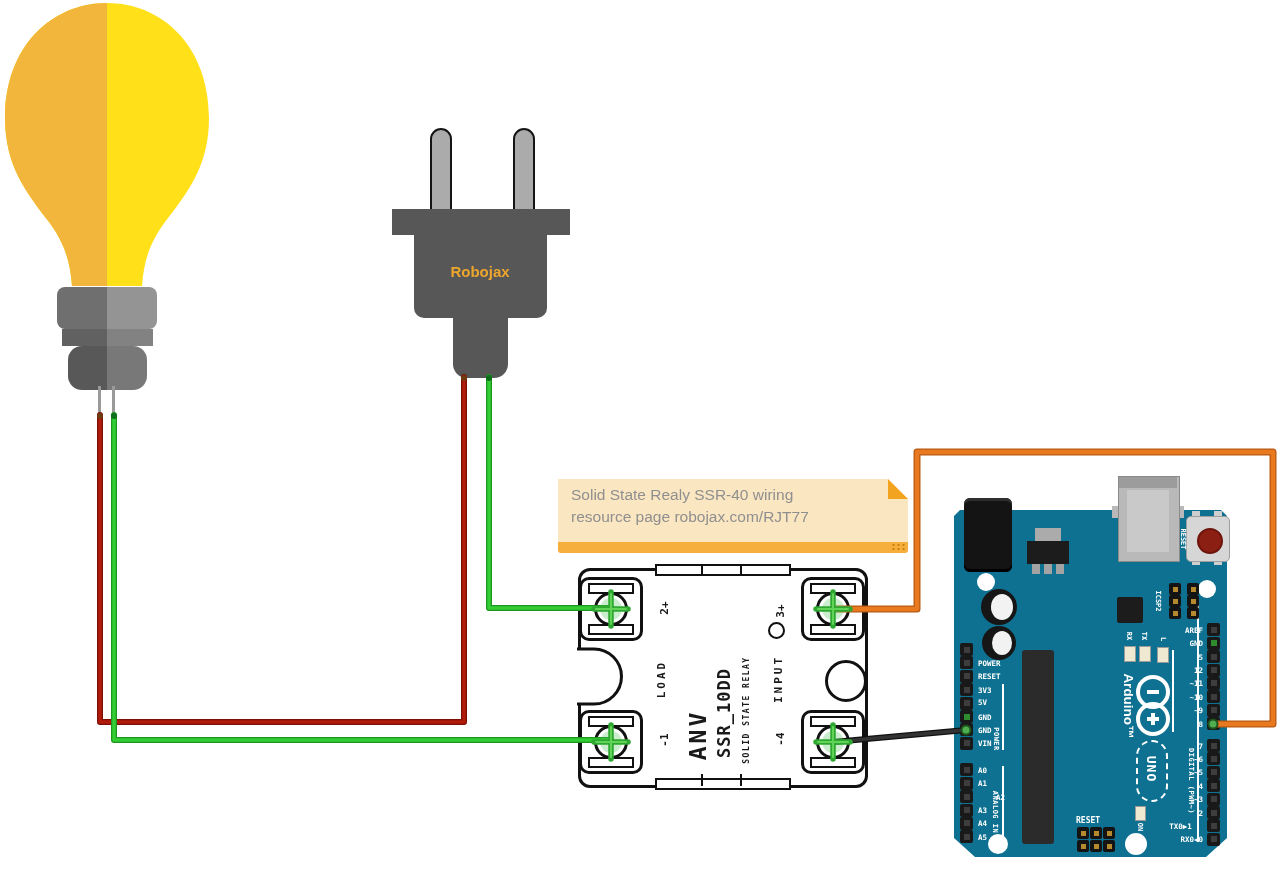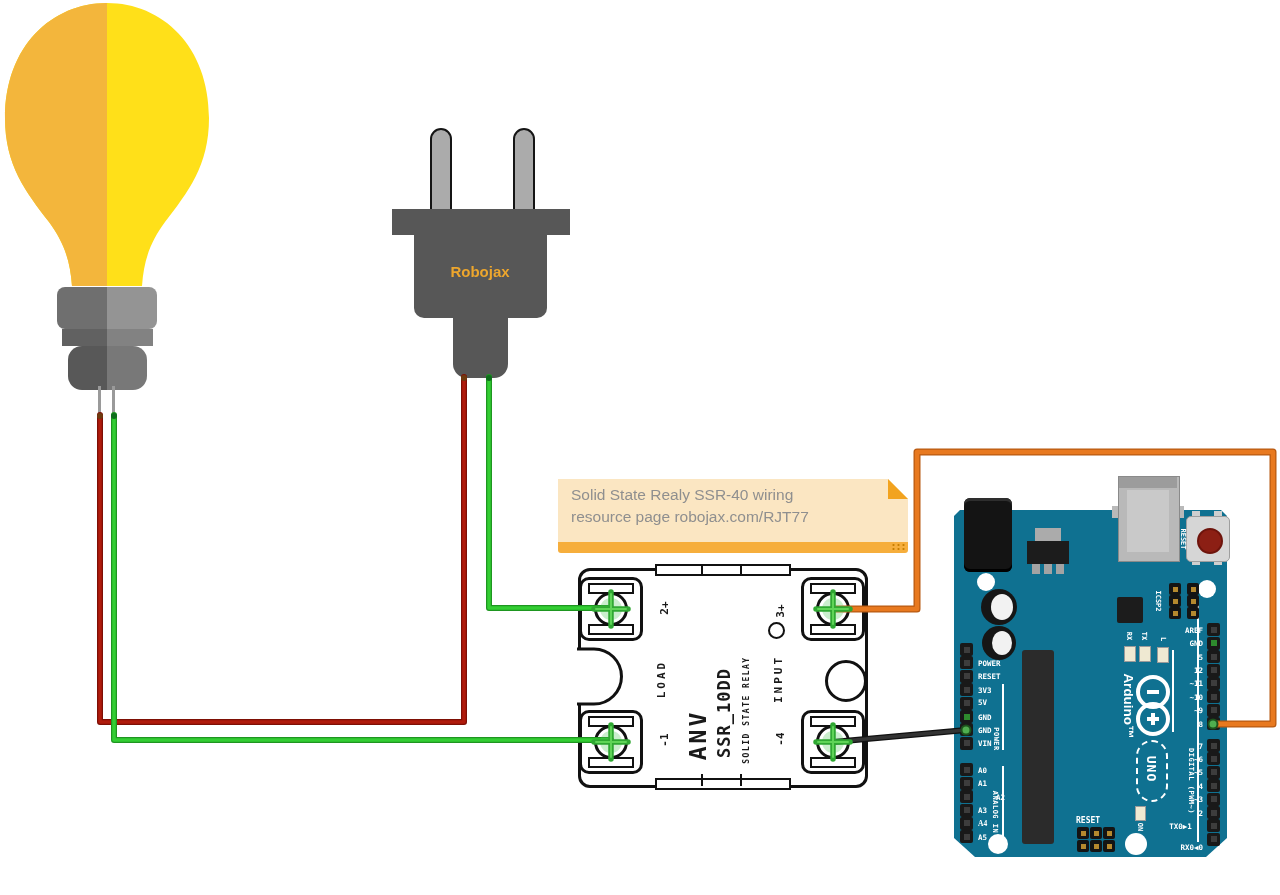--- a/index.html
+++ b/index.html
@@ -250,21 +250,21 @@
         <div class="hpin-in"></div>
       </div>
       <div class="pinlbl" style="left: 978px; top: 792.6px; width: 45px; text-align: center;">A2</div>
       <div class="hpin" style="left: 960px; top: 803.5px;">
         <div class="hpin-in"></div>
       </div>
       <div class="pinlbl" style="left: 978px; top: 806px; width: 45px; text-align: left;">A3</div>
       <div class="hpin" style="left: 960px; top: 816.9px;">
         <div class="hpin-in"></div>
       </div>
-      <div class="pinlbl" style="left: 978px; top: 819.4px; width: 45px; text-align: left; font-family: Liberation Serif, serif;">A4</div>
+      <div class="pinlbl" style="left: 978px; top: 819.4px; width: 45px; text-align: left;">A4</div>
       <div class="hpin" style="left: 960px; top: 830.3px;">
         <div class="hpin-in"></div>
       </div>
       <div class="pinlbl" style="left: 978px; top: 832.8px; width: 45px; text-align: left;">A5</div>
       <div class="hpin" style="left: 1207px; top: 623.3px;">
         <div class="hpin-in"></div>
       </div>
       <div class="pinlbl" style="left: 1158px; top: 625.8px; width: 45px; text-align: right;">AREF</div>
       <div class="hpin" style="left: 1207px; top: 636.7px;">
         <div class="hpin-in green"></div>
@@ -318,21 +318,21 @@
         <div class="hpin-in"></div>
       </div>
       <div class="pinlbl" style="left: 1158px; top: 808.5px; width: 45px; text-align: right;">2</div>
       <div class="hpin" style="left: 1207px; top: 819.4px;">
         <div class="hpin-in"></div>
       </div>
       <div class="pinlbl" style="left: 1158px; top: 821.9px; width: 45px; text-align: center;">TX0▶1</div>
       <div class="hpin" style="left: 1207px; top: 832.8px;">
         <div class="hpin-in"></div>
       </div>
-      <div class="pinlbl" style="left: 1158px; top: 835.3px; width: 45px; text-align: right; margin-top: 8px;">RX0◀0</div>
+      <div class="pinlbl" style="left: 1158px; top: 835.3px; width: 45px; text-align: right;">RX0◀0</div>
       <div class="gpin" style="left: 1169px; top: 583px;">
         <div class="gpin-in"></div>
       </div>
       <div class="gpin" style="left: 1187px; top: 583px;">
         <div class="gpin-in"></div>
       </div>
       <div class="gpin" style="left: 1169px; top: 595px;">
         <div class="gpin-in"></div>
       </div>
       <div class="gpin" style="left: 1187px; top: 595px;">

